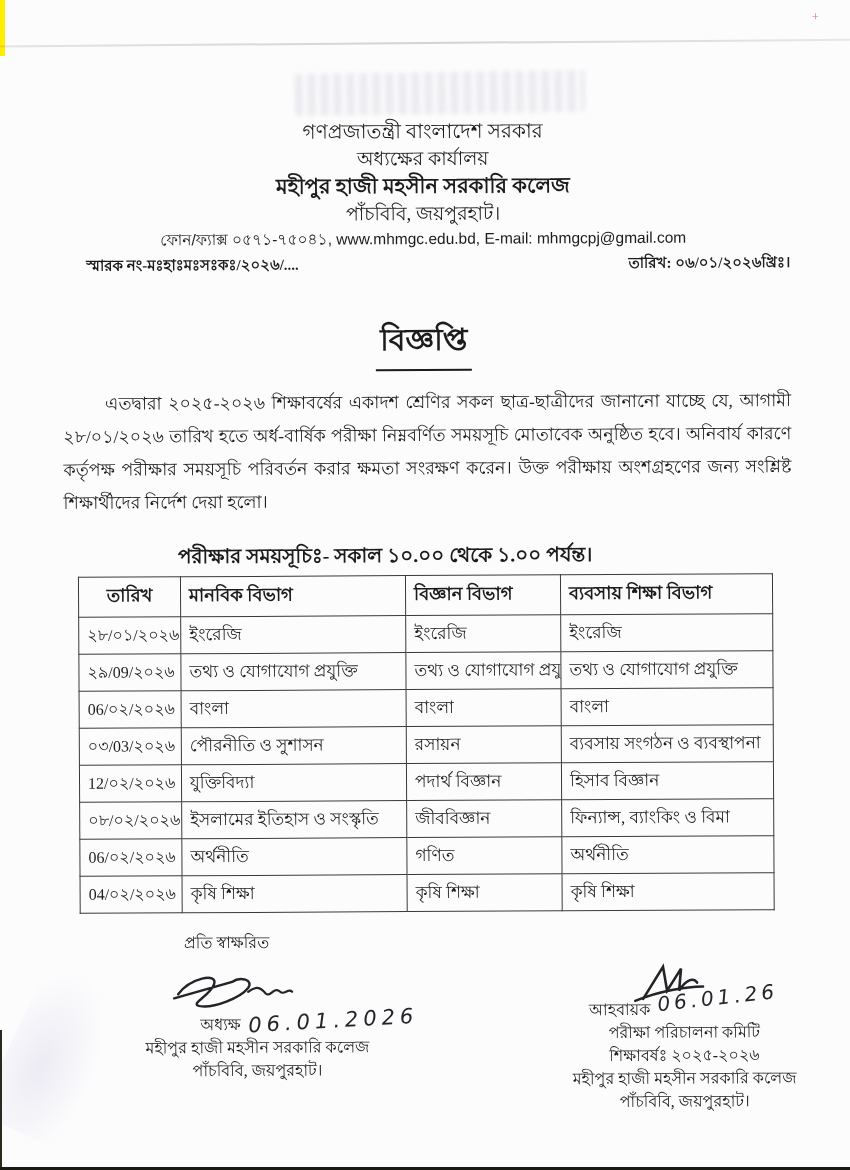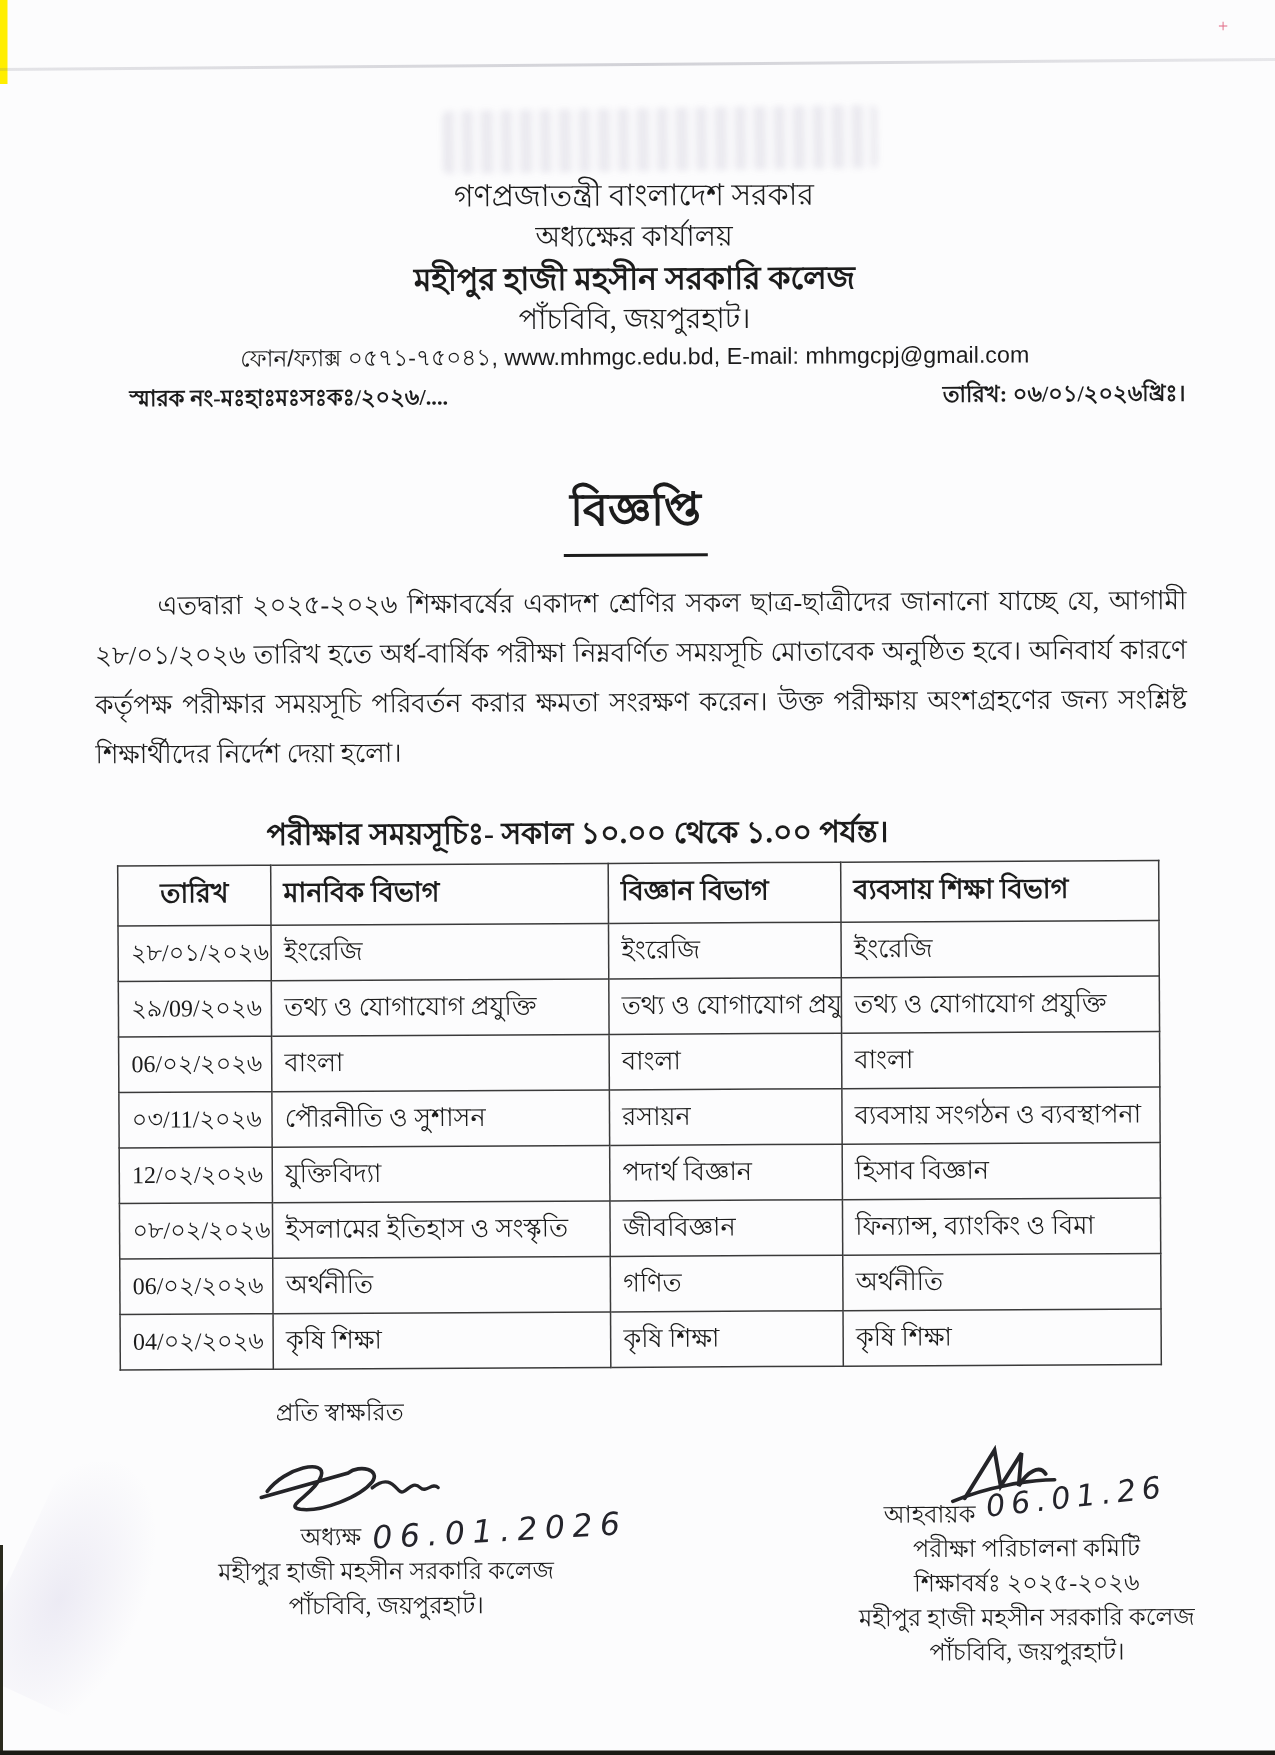--- a/index.html
+++ b/index.html
@@ -158,21 +158,21 @@
           <td>তথ্য ও যোগাযোগ প্রযুক্তি</td>
           <td>তথ্য ও যোগাযোগ প্রযুক্তি</td>
         </tr>
         <tr>
           <td class="c-date">06/০২/২০২৬</td>
           <td>বাংলা</td>
           <td>বাংলা</td>
           <td>বাংলা</td>
         </tr>
         <tr>
-          <td class="c-date">০৩/11/২০২৬</td>
+          <td class="c-date">০৩/03/২০২৬</td>
           <td>পৌরনীতি ও সুশাসন</td>
           <td>রসায়ন</td>
           <td>ব্যবসায় সংগঠন ও ব্যবস্থাপনা</td>
         </tr>
         <tr>
           <td class="c-date">12/০২/২০২৬</td>
           <td>যুক্তিবিদ্যা</td>
           <td>পদার্থ বিজ্ঞান</td>
           <td>হিসাব বিজ্ঞান</td>
         </tr>

